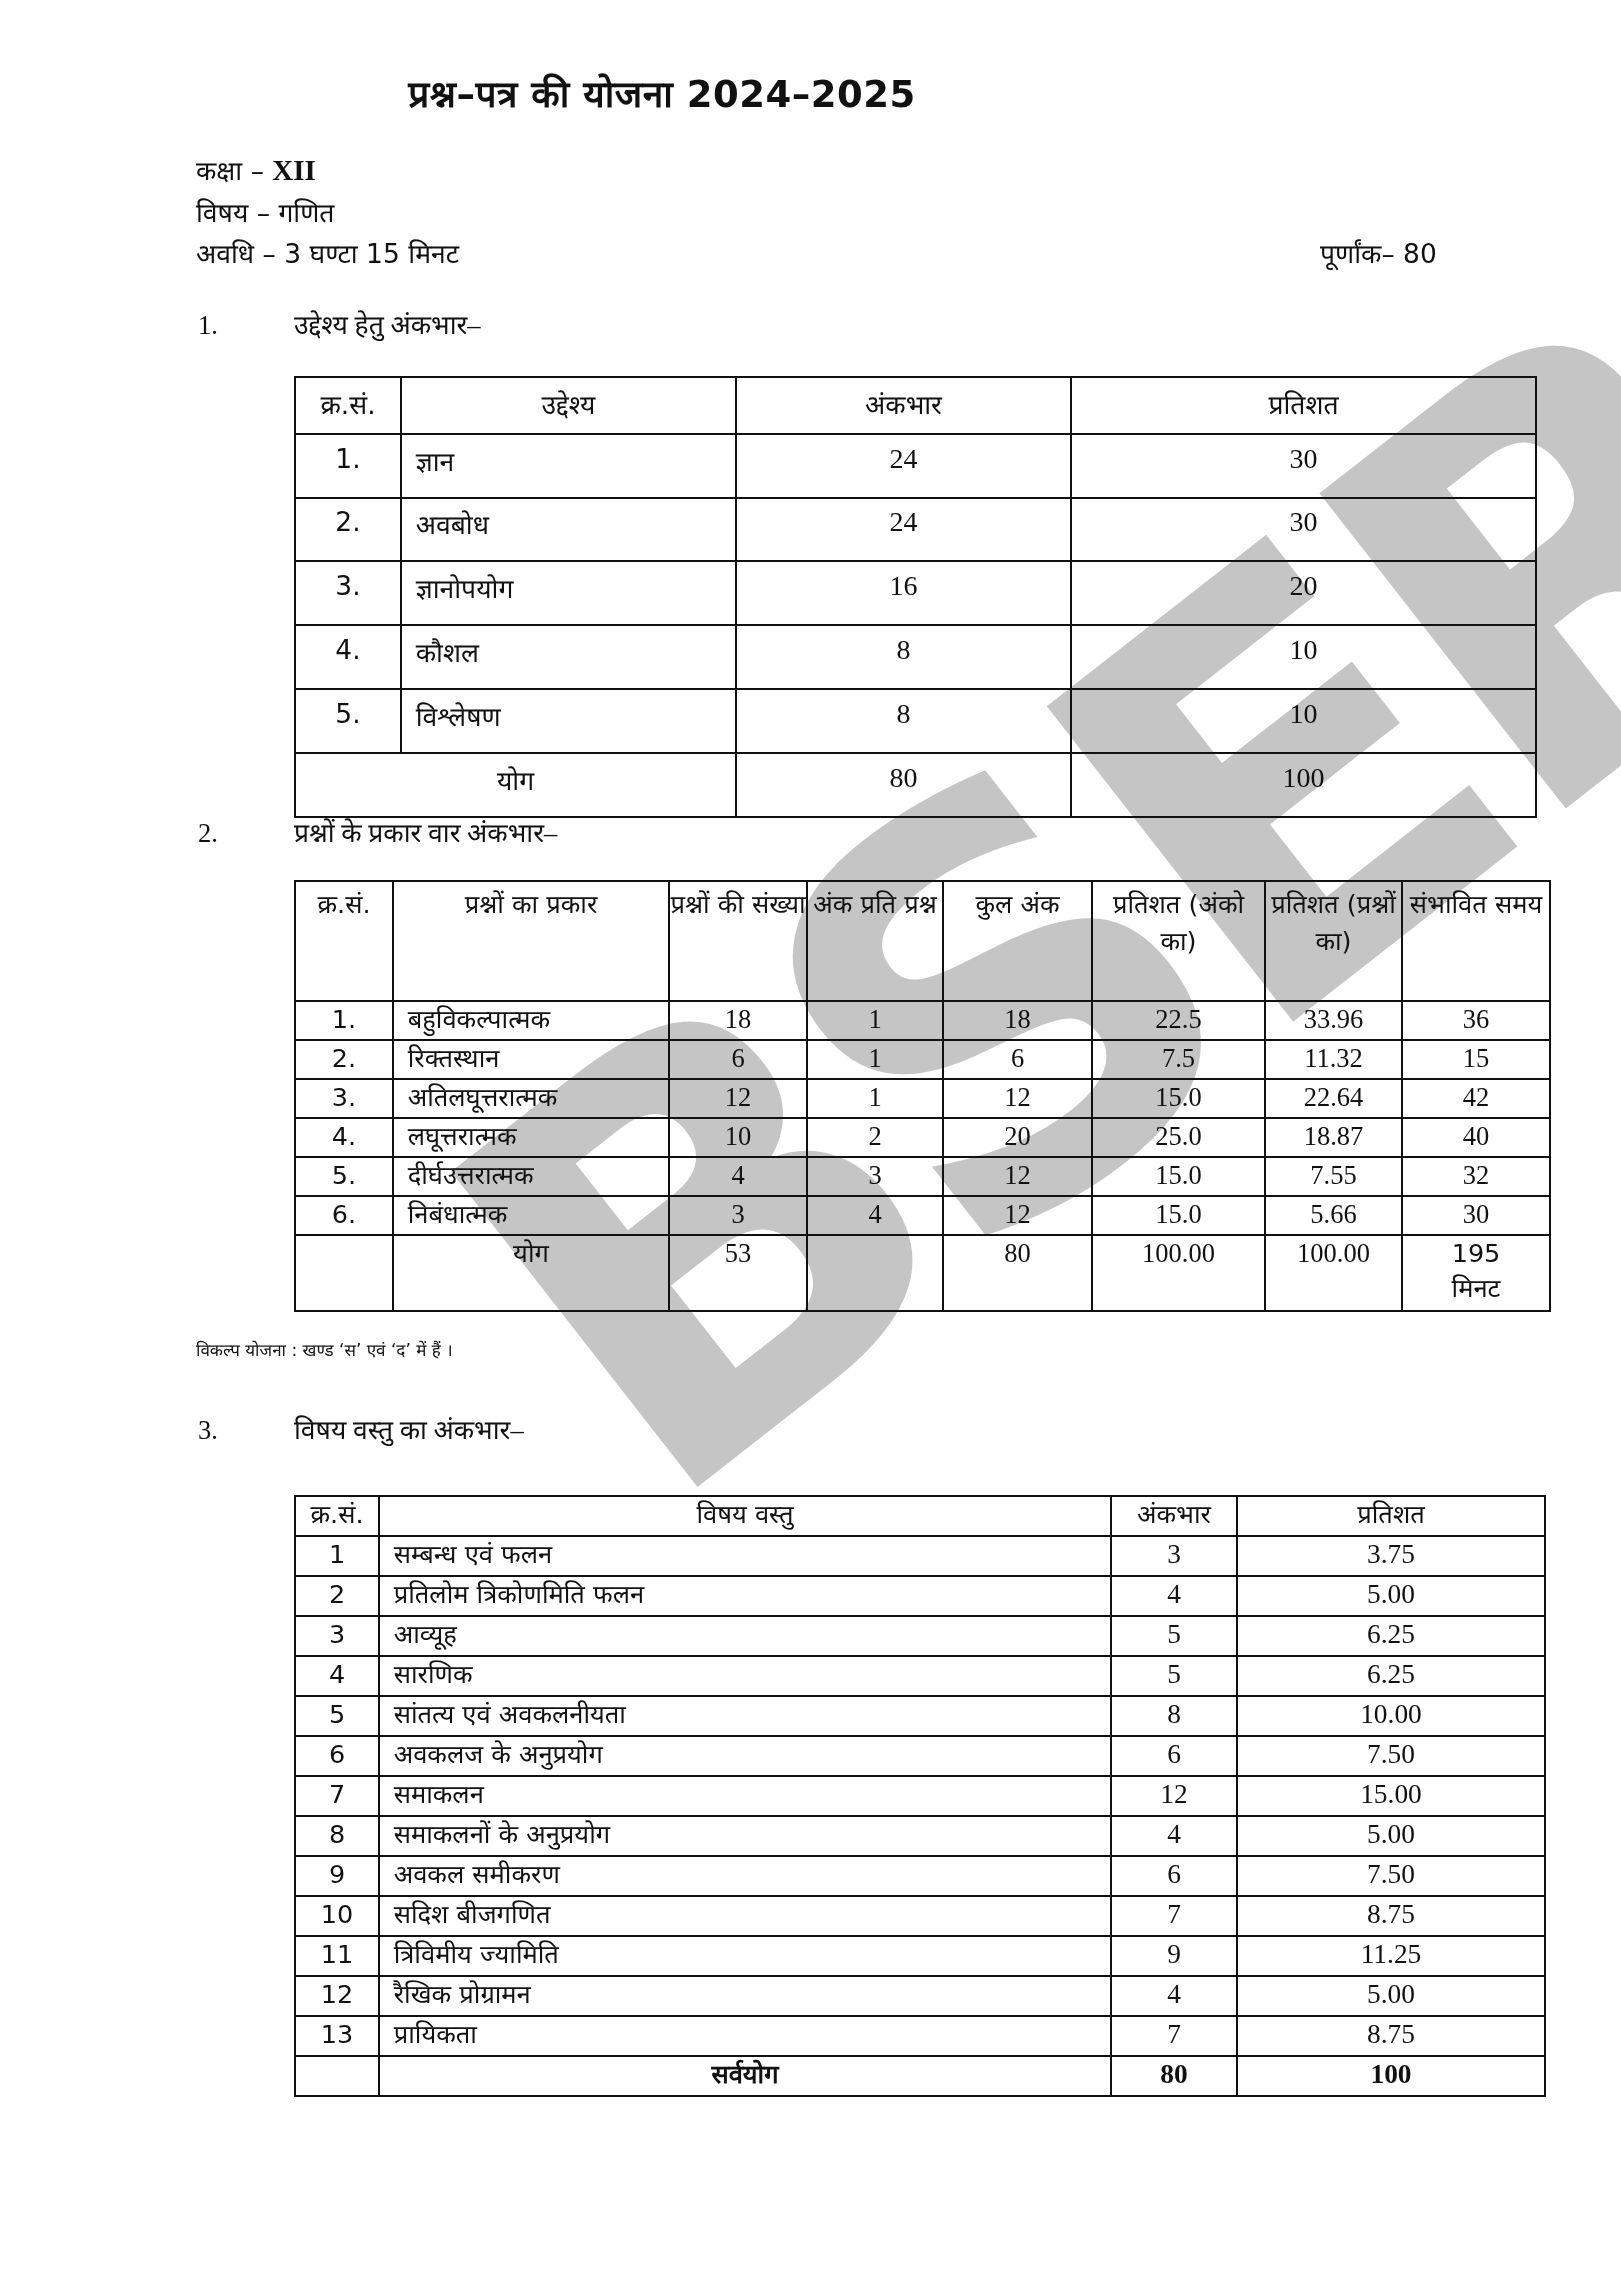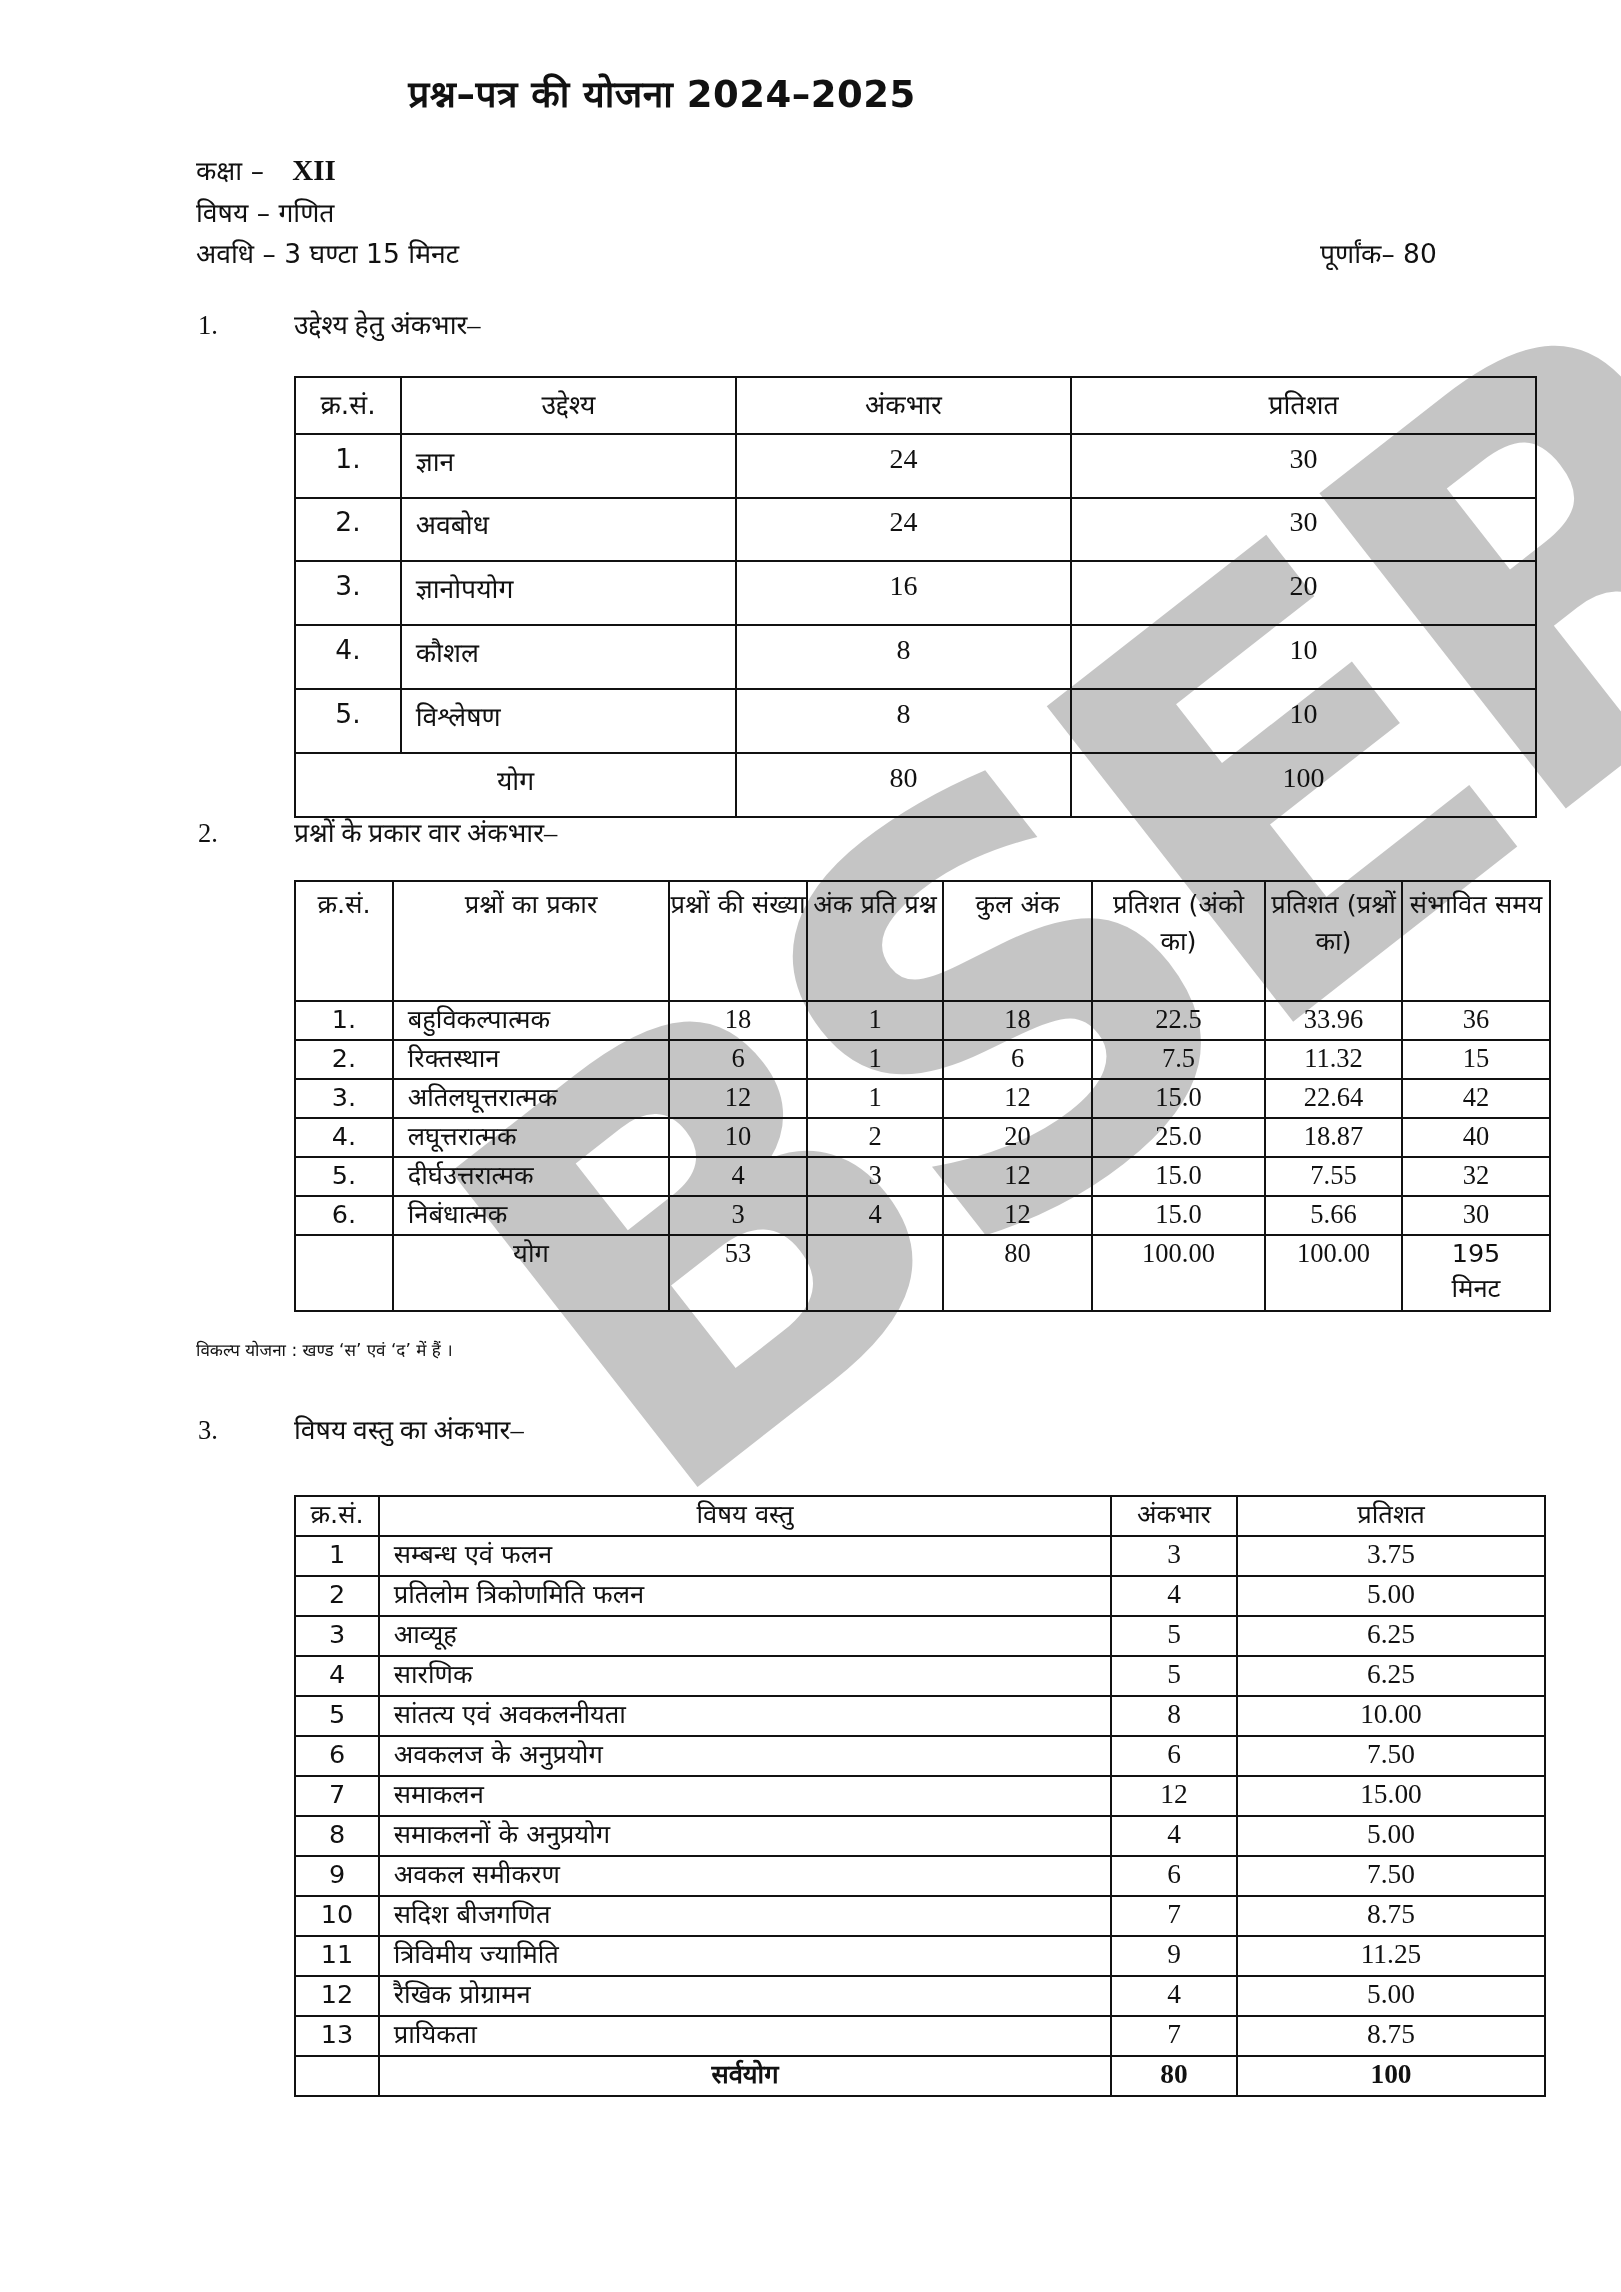--- a/index.html
+++ b/index.html
@@ -1,21 +1,21 @@
 <!DOCTYPE html>
 <html><head>
 <meta charset="utf-8">
 <style>
   html, body { margin:0; padding:0; background:#ffffff; }
   body { width:1621px; height:2293px; position:relative; overflow:hidden;
          font-family: "DejaVu Sans", "Liberation Sans", sans-serif; color:#111; }
   .abs { position:absolute; }
   .title { top:67px; left:0; width:1324px; text-align:center; font-size:37px; font-weight:bold; letter-spacing:0.5px; }
   .meta { font-size:26.5px; }
-  .meta b { font-family:"Liberation Serif", serif; font-size:29px;margin-left:20px; }
+  .meta b { font-family:"Liberation Serif", serif; font-size:29px; }
   .sec { font-size:26.5px;font-family:Liberation Serif, serif; }
   .sec .num { display:inline-block; width:96px; }
   table { border-collapse:collapse; position:absolute; table-layout:fixed; }
   td, th { border:2.5px solid #111; padding:0; font-weight:normal; vertical-align:top; }
   .c { text-align:center; }
   .l { text-align:left; padding-left:13.7px; }
   
   #t1 { left:294px; top:376px; width:1241px; font-size:26.5px; }
   #t1 td { height:54px; padding-top:7.8px; }
   #t1 .hdr td { height:47px; }

